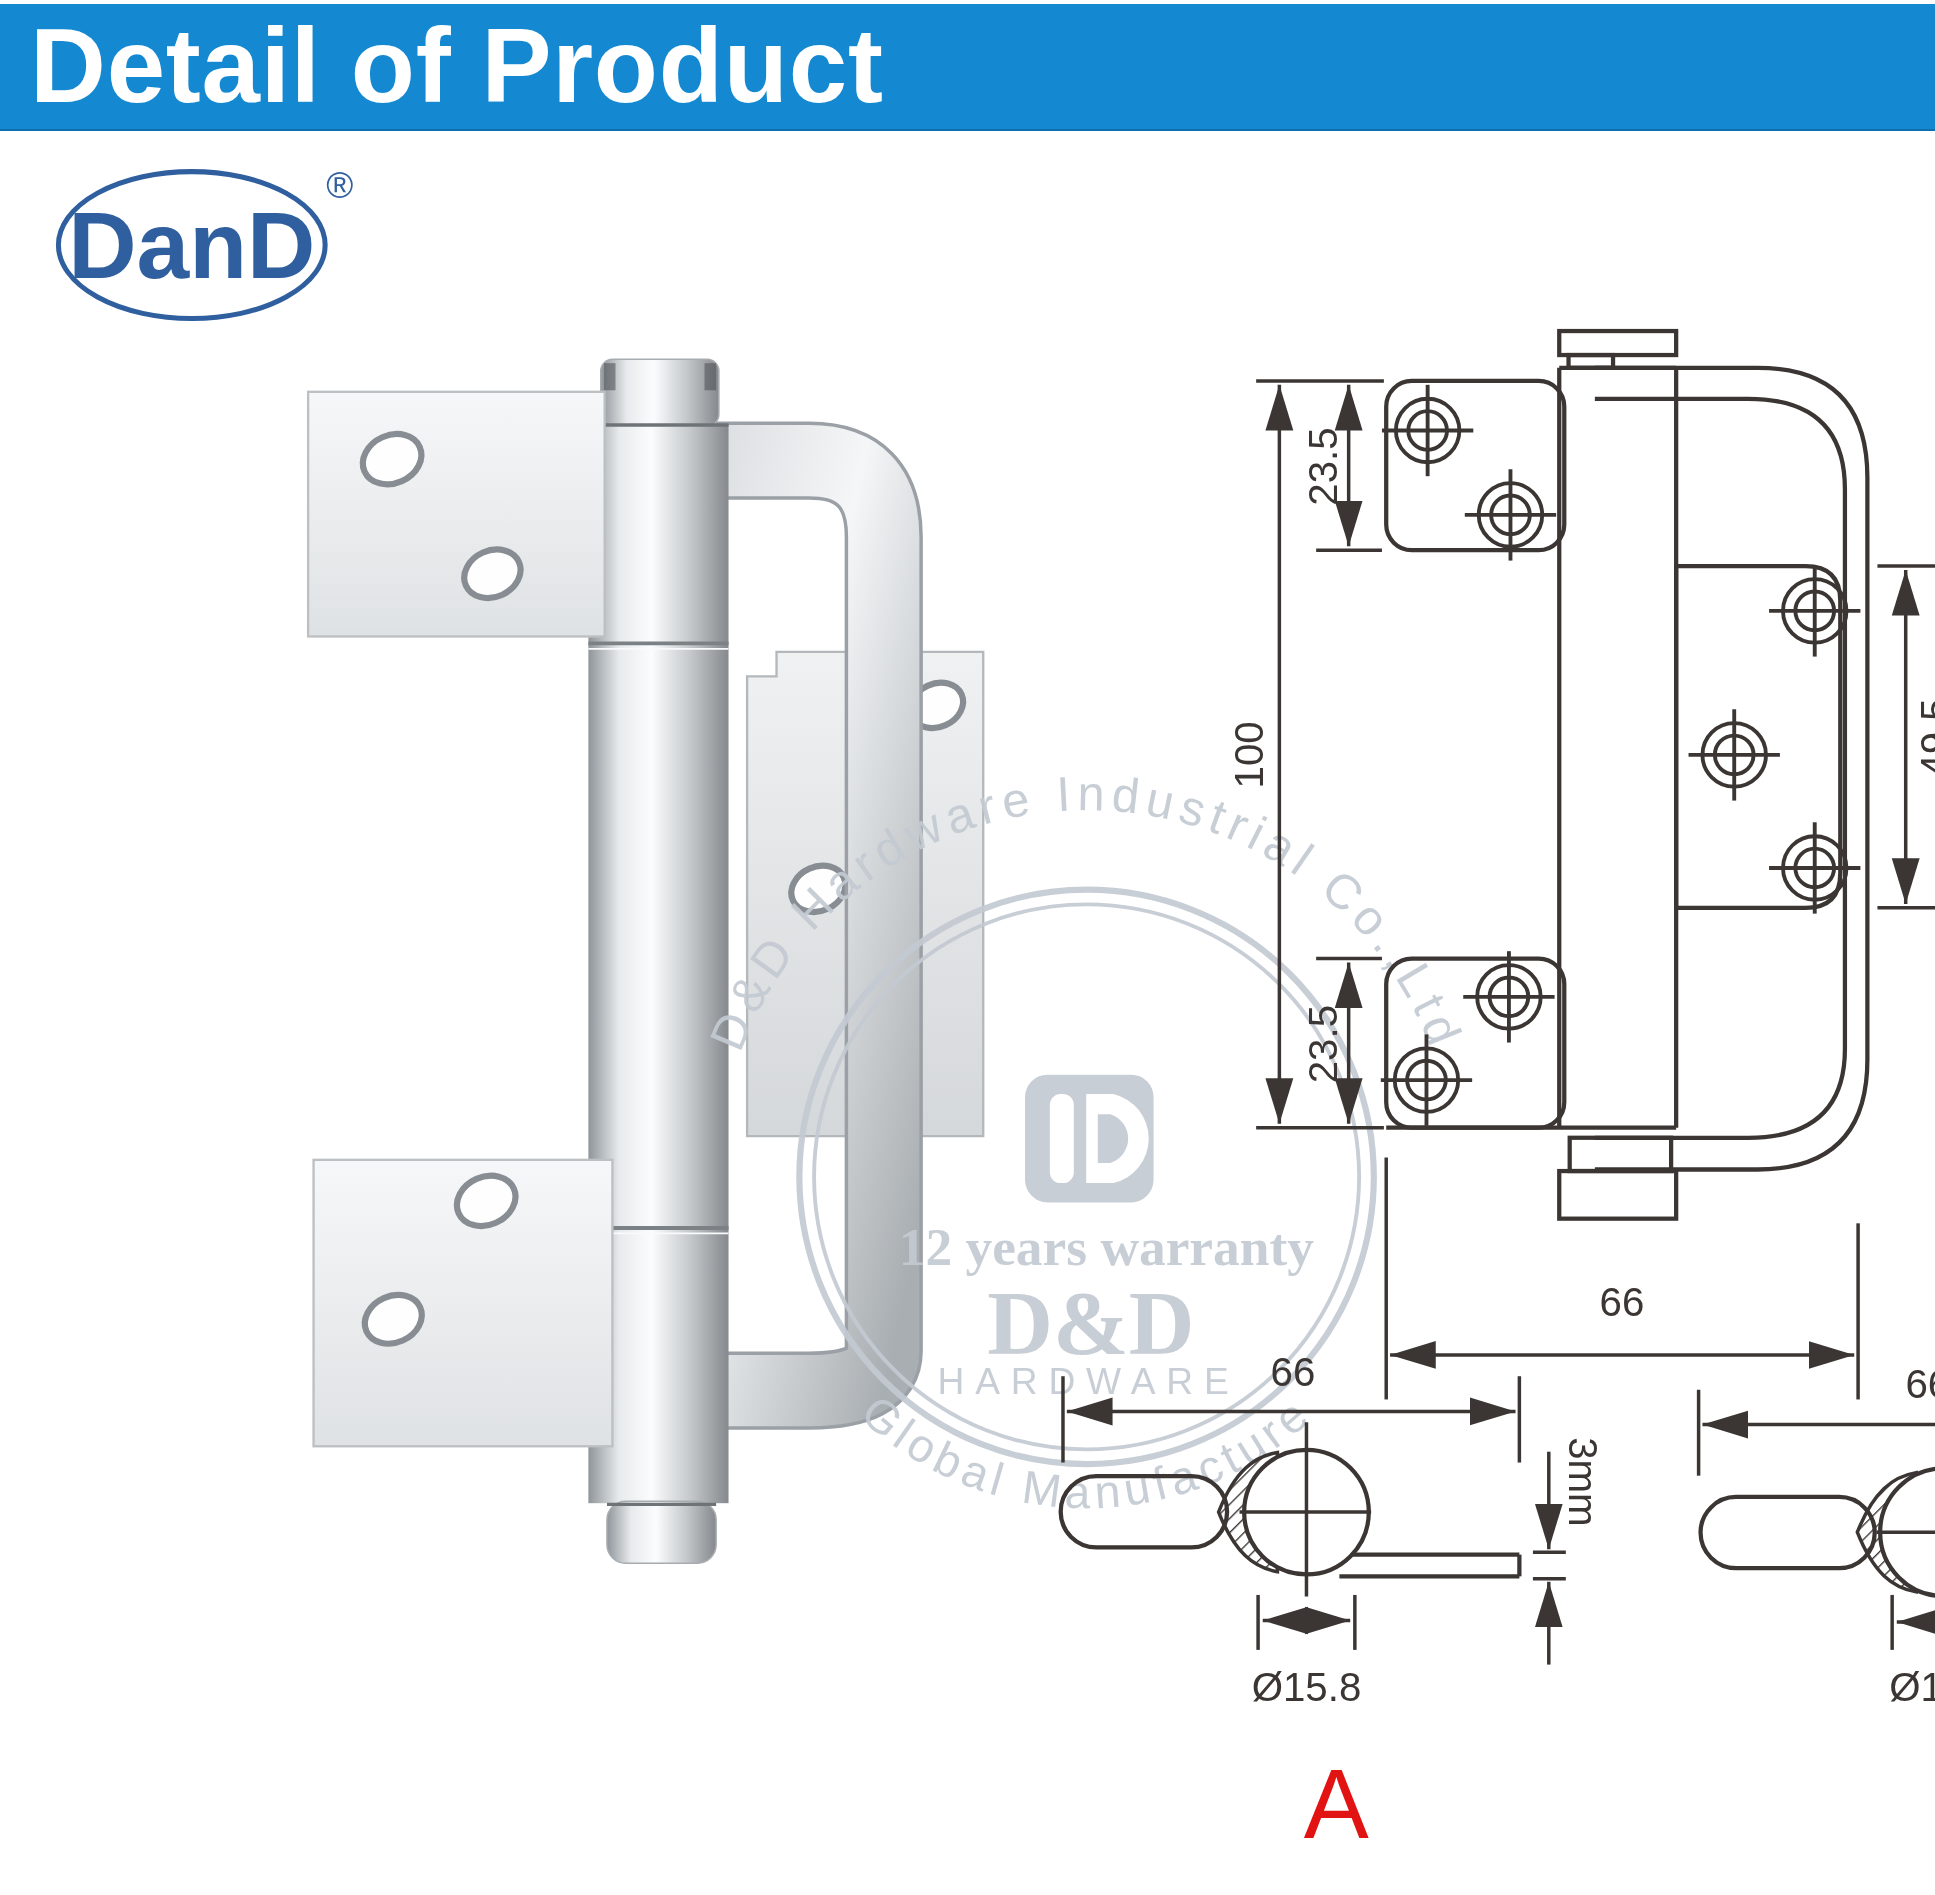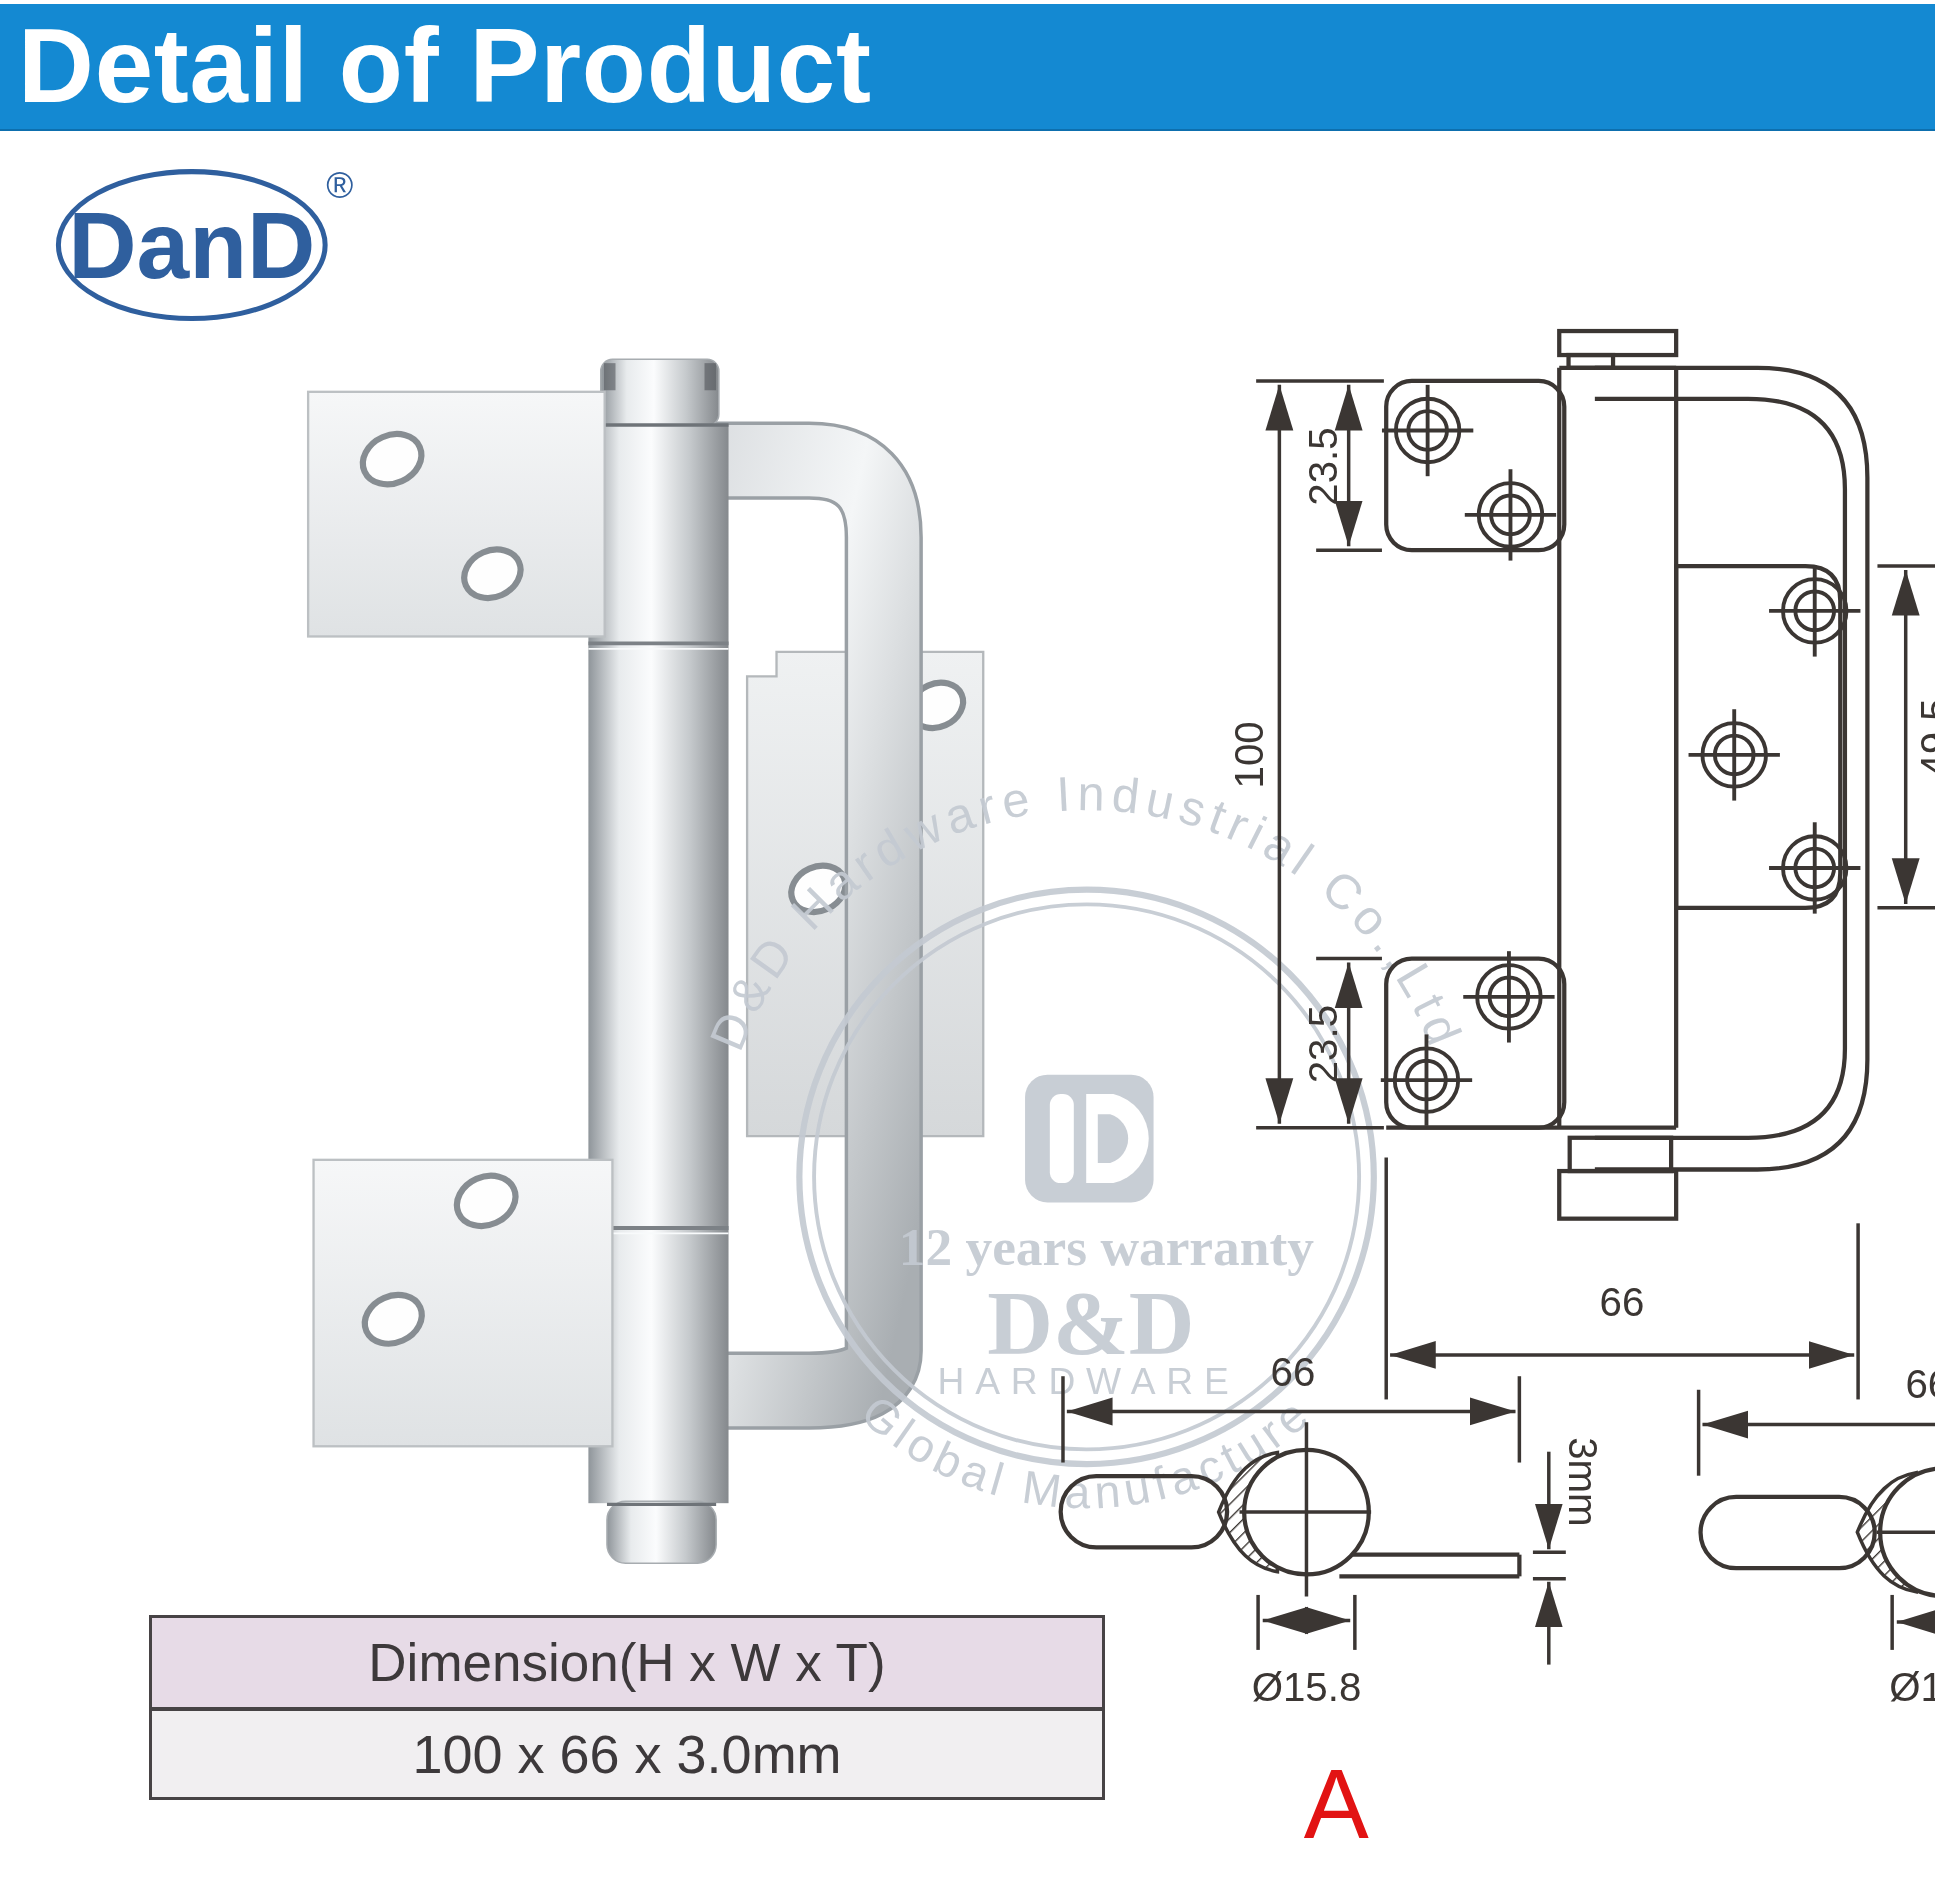--- a/index.html
+++ b/index.html
@@ -2,21 +2,21 @@
 <html style="font-size:6.2px"><head>
 <meta charset="utf-8">
 <style>
   html,body{margin:0;padding:0;background:#ffffff;}
   #canvas{position:relative;width:2287px;height:1895px;background:#ffffff;overflow:hidden;
           font-family:"Liberation Sans", sans-serif;}
   .layer{position:absolute;left:0;top:0;pointer-events:none;}
   
   .header-band{position:absolute;left:0;top:3.9px;width:2287px;height:125px;background:#1489d2;
                border-bottom:2.3px solid #0d6fae;display:flex;align-items:center;}
-  .header-band span{color:#ffffff;font-size:105px;font-weight:bold;padding-left:18px;letter-spacing:0.8px;}
+  .header-band span{color:#ffffff;font-size:105px;font-weight:bold;padding-left:30px;letter-spacing:0.8px;}
   
   .spec-table{position:absolute;left:149px;top:1615px;width:950px;border:3.9px solid #474345;background:#fff;}
   .spec-header{height:89px;background:#e7dbe7;border-bottom:4.6px solid #474345;
                display:flex;align-items:center;justify-content:center;font-size:53px;color:#3d393b;}
   .spec-value{height:86px;background:#f1eff1;display:flex;align-items:center;justify-content:center;
               font-size:54px;color:#3d393b;}
   svg text{font-family:"Liberation Sans", sans-serif;}
   .dim{font-size:104px;fill:#3b3633;}
   .ablabel{font-size:252px;fill:#e21313;}
   .wm-serif{font-family:"Liberation Serif", serif;}
@@ -255,23 +255,15 @@
   <div class="header-band">
     <span>Detail of Product</span>
   </div>
 
   <svg class="layer" style="left:46px;top:155px" width="348" height="201" viewBox="0 0 900 520">
     <ellipse cx="377" cy="233" rx="345" ry="190" fill="none" stroke="#2f5f9e" stroke-width="13"></ellipse>
     <text x="377" y="318" text-anchor="middle" font-family="Liberation Serif, serif" font-weight="bold" font-size="245" fill="#2f5f9e">DanD</text>
     <text x="760" y="110" text-anchor="middle" font-size="95" fill="#2f5f9e">®</text>
   </svg>
 
-  <div class="spec-table">
-    <div class="spec-header">
-      <span>Dimension(H x W x T)</span>
-    </div>
-    <div class="spec-value">
-      <span>100 x 66 x 3.0mm</span>
-    </div>
-  </div>
 
 </div>
 
 
 </body></html>

